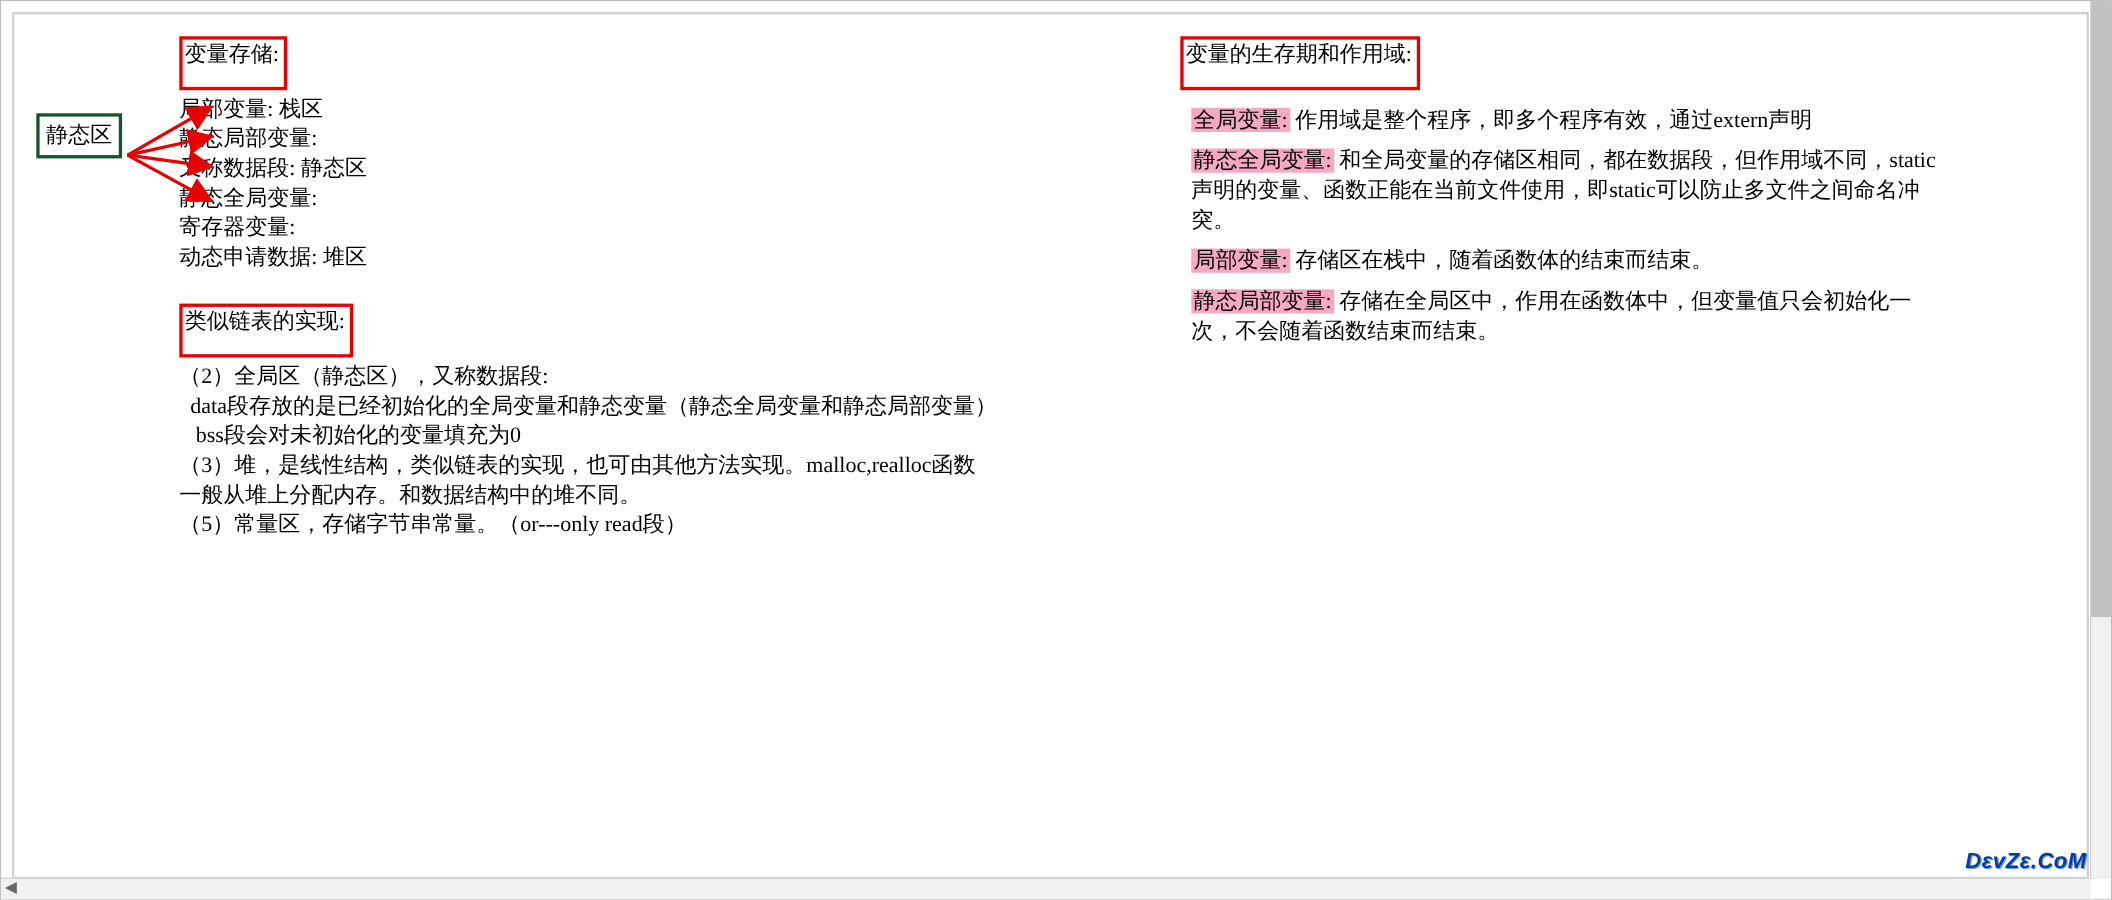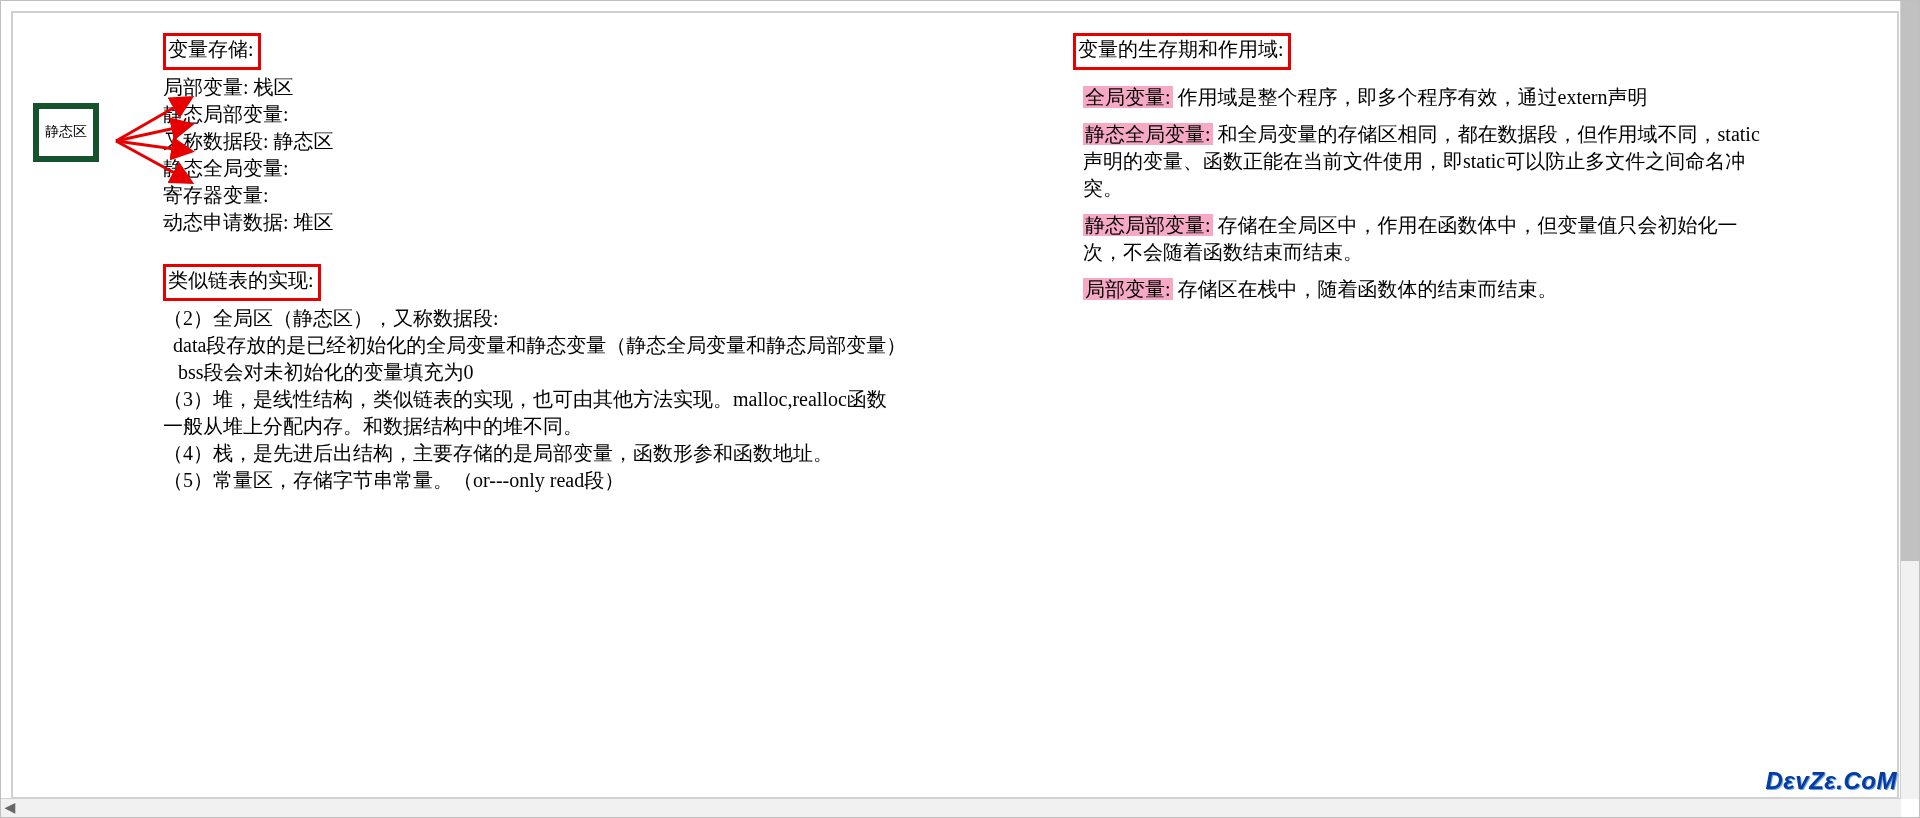--- a/index.html
+++ b/index.html
@@ -43,37 +43,37 @@
     padding-left: 120px;
   }
   .col-right {
     width: 700px;
     margin-left: 30px;
   }
   .static-label {
     position: absolute;
     left: -10px;
     top: 70px;
-    border: 6px solid #14532d;
-    padding: 14px 6px;
-    font-size: 14px;
+    border: 3px solid #14532d;
+    padding: 4px 6px;
+    font-size: 20px;
     background: #fff;
   }
   .arrows {
     position: absolute;
     left: 68px;
     top: 58px;
     width: 90px;
     height: 100px;
     pointer-events: none;
   }
   .red-box {
     display: inline-block;
     border: 3px solid #e60000;
-    padding: 0 4px 4px 2px;
+    padding: 0 4px 16px 2px;
     margin-bottom: 4px;
   }
   .block {
     margin-bottom: 28px;
   }
   .line {
     white-space: pre;
   }
   .hl {
     background: #f7a8c4;
@@ -117,21 +117,21 @@
     color: #666;
     font-size: 14px;
   }
   .watermark {
     position: absolute;
     right: 22px;
     bottom: 20px;
     font-family: "Arial Black", Arial, sans-serif;
     font-weight: 900;
     font-style: italic;
-    font-size: 24px;
+    font-size: 20px;
     color: #0a3a9a;
     text-shadow: 1px 1px 0 #5aa0ff;
     letter-spacing: 0.5px;
   }
 </style>
 </head>
 <body>
 
 <div class="viewport">
 
@@ -173,37 +173,36 @@
         <div class="block">
           <div class="red-box">
             <span>类似链表的实现:</span>
           </div>
           <div>
             <div class="line">（2）全局区（静态区），又称数据段:</div>
             <div class="line">  data段存放的是已经初始化的全局变量和静态变量（静态全局变量和静态局部变量）</div>
             <div class="line">   bss段会对未初始化的变量填充为0</div>
             <div class="line">（3）堆，是线性结构，类似链表的实现，也可由其他方法实现。malloc,realloc函数</div>
             <div class="line">一般从堆上分配内存。和数据结构中的堆不同。</div>
-            <div class="line">（4）栈，是先进后出结构，主要存储的是局部变量，函数形参和函数地址。</div>
             <div class="line">（5）常量区，存储字节串常量。（or---only read段）</div>
           </div>
         </div>
 
       </div>
 
       <div class="col-right">
         <div class="block">
           <div class="red-box">
             <span>变量的生存期和作用域:</span>
           </div>
           <div style="line-height:1.35;">
             <p class="para-line"><span class="hl">全局变量:</span><span> 作用域是整个程序，即多个程序有效，通过extern声明</span></p>
             <p class="para-line"><span class="hl">静态全局变量:</span><span> 和全局变量的存储区相同，都在数据段，但作用域不同，static声明的变量、函数正能在当前文件使用，即static可以防止多文件之间命名冲突。</span></p>
+            <p class="para-line"><span class="hl">局部变量:</span><span> 存储区在栈中，随着函数体的结束而结束。</span></p>
             <p class="para-line"><span class="hl">静态局部变量:</span><span> 存储在全局区中，作用在函数体中，但变量值只会初始化一次，不会随着函数结束而结束。</span></p>
-            <p class="para-line"><span class="hl">局部变量:</span><span> 存储区在栈中，随着函数体的结束而结束。</span></p>
           </div>
         </div>
       </div>
 
     </div>
   </div>
 
   <div class="vscroll">
     <div class="vthumb"></div>
   </div>

